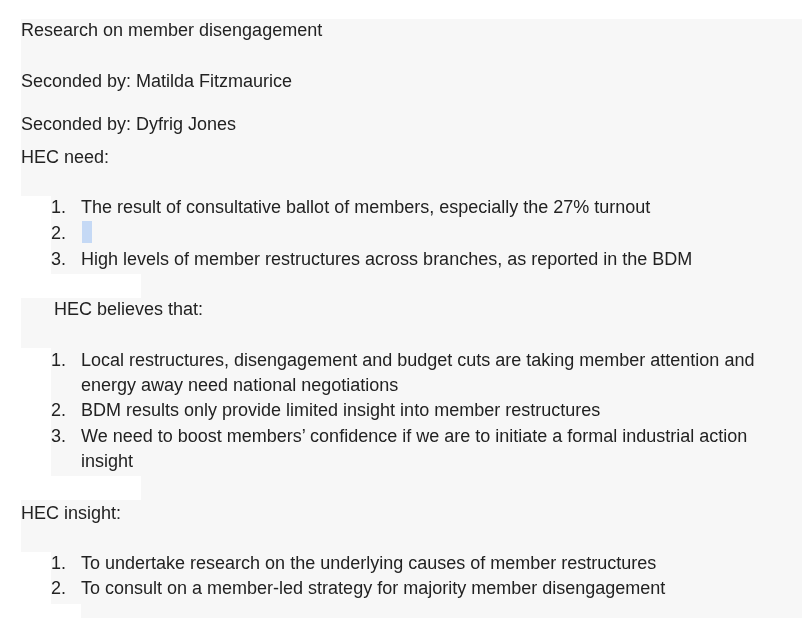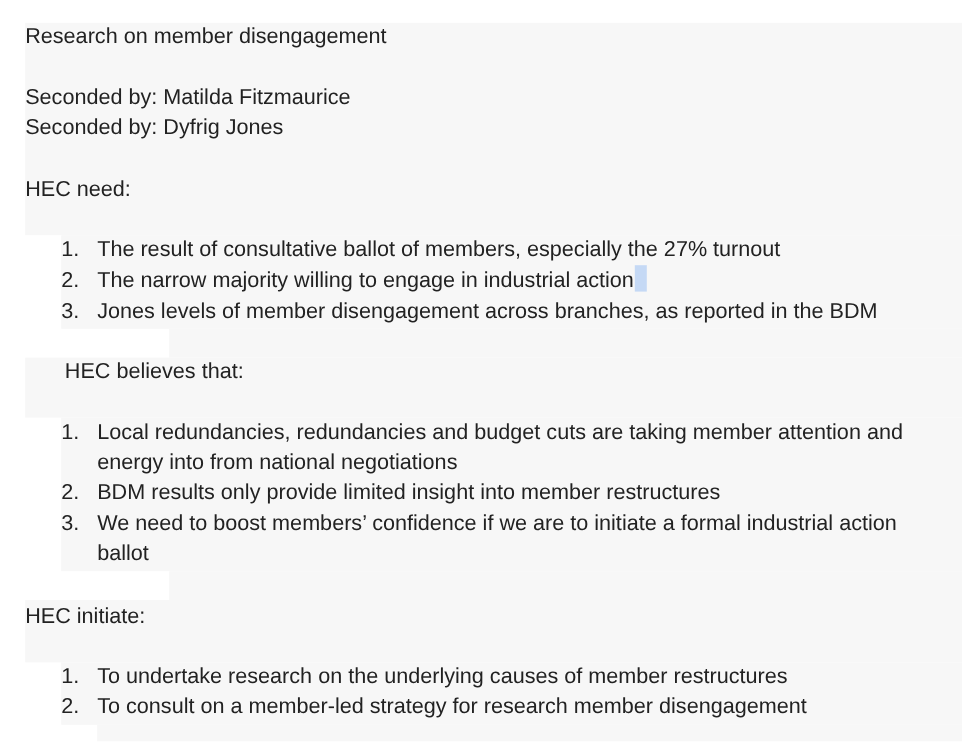--- a/index.html
+++ b/index.html
@@ -19,54 +19,54 @@
 <div class="bg" style="left:21px;top:298px;width:781px;height:50px;"></div>
 <div class="bg" style="left:51px;top:348px;width:751px;height:128px;"></div>
 <div class="bg" style="left:141px;top:476px;width:661px;height:24px;"></div>
 <div class="bg" style="left:21px;top:500px;width:781px;height:52px;"></div>
 <div class="bg" style="left:51px;top:552px;width:751px;height:52px;"></div>
 <div class="bg" style="left:81px;top:604px;width:721px;height:14px;"></div>
 
 <div>
   <div class="line" style="left:21px;top:18px;">Research on member disengagement</div>
   <div class="line" style="left:21px;top:69px;">Seconded by: Matilda Fitzmaurice</div>
-  <div class="line" style="left:21px;top:94px;">Seconded by: Dyfrig Jones</div>
+  <div class="line" style="left:21px;top:112px;">Seconded by: Dyfrig Jones</div>
 
   <div class="line" style="left:21px;top:145px;">HEC need:</div>
   <div>
     <span class="line num" style="left:51px;top:195px;">1.</span>
     <span class="line" style="left:81px;top:195px;">The result of consultative ballot of members, especially the 27% turnout</span>
   </div>
   <div>
     <span class="line num" style="left:51px;top:221px;">2.</span>
-    <span class="line" style="left:81px;top:221px;"><span>The narrow majority willing to engage in industrial action</span><span class="cursor"></span></span>
+    <span class="line" style="left:81px;top:221px;"><span class="cursor"></span></span>
   </div>
   <div>
     <span class="line num" style="left:51px;top:247px;">3.</span>
-    <span class="line" style="left:81px;top:247px;">Jones levels of member disengagement across branches, as reported in the BDM</span>
+    <span class="line" style="left:81px;top:247px;">High levels of member restructures across branches, as reported in the BDM</span>
   </div>
 
   <div class="line" style="left:21px;top:297px;margin-left:33px;">HEC believes that:</div>
   <div>
     <span class="line num" style="left:51px;top:348px;">1.</span>
-    <span class="line" style="left:81px;top:348px;">Local redundancies, redundancies and budget cuts are taking member attention and</span>
-    <span class="line" style="left:81px;top:373px;">energy into from national negotiations</span>
+    <span class="line" style="left:81px;top:348px;">Local restructures, disengagement and budget cuts are taking member attention and</span>
+    <span class="line" style="left:81px;top:373px;">energy away need national negotiations</span>
   </div>
   <div>
     <span class="line num" style="left:51px;top:398px;">2.</span>
     <span class="line" style="left:81px;top:398px;">BDM results only provide limited insight into member restructures</span>
   </div>
   <div>
     <span class="line num" style="left:51px;top:424px;">3.</span>
     <span class="line" style="left:81px;top:424px;">We need to boost members’ confidence if we are to initiate a formal industrial action</span>
-    <span class="line" style="left:81px;top:449px;">ballot</span>
+    <span class="line" style="left:81px;top:449px;">insight</span>
   </div>
 
-  <div class="line" style="left:21px;top:501px;">HEC initiate:</div>
+  <div class="line" style="left:21px;top:501px;">HEC insight:</div>
   <div>
     <span class="line num" style="left:51px;top:551px;">1.</span>
     <span class="line" style="left:81px;top:551px;">To undertake research on the underlying causes of member restructures</span>
   </div>
   <div>
     <span class="line num" style="left:51px;top:576px;">2.</span>
-    <span class="line" style="left:81px;top:576px;">To consult on a member-led strategy for research member disengagement</span>
+    <span class="line" style="left:81px;top:576px;">To consult on a member-led strategy for majority member disengagement</span>
   </div>
 </div>
 
 </body></html>

